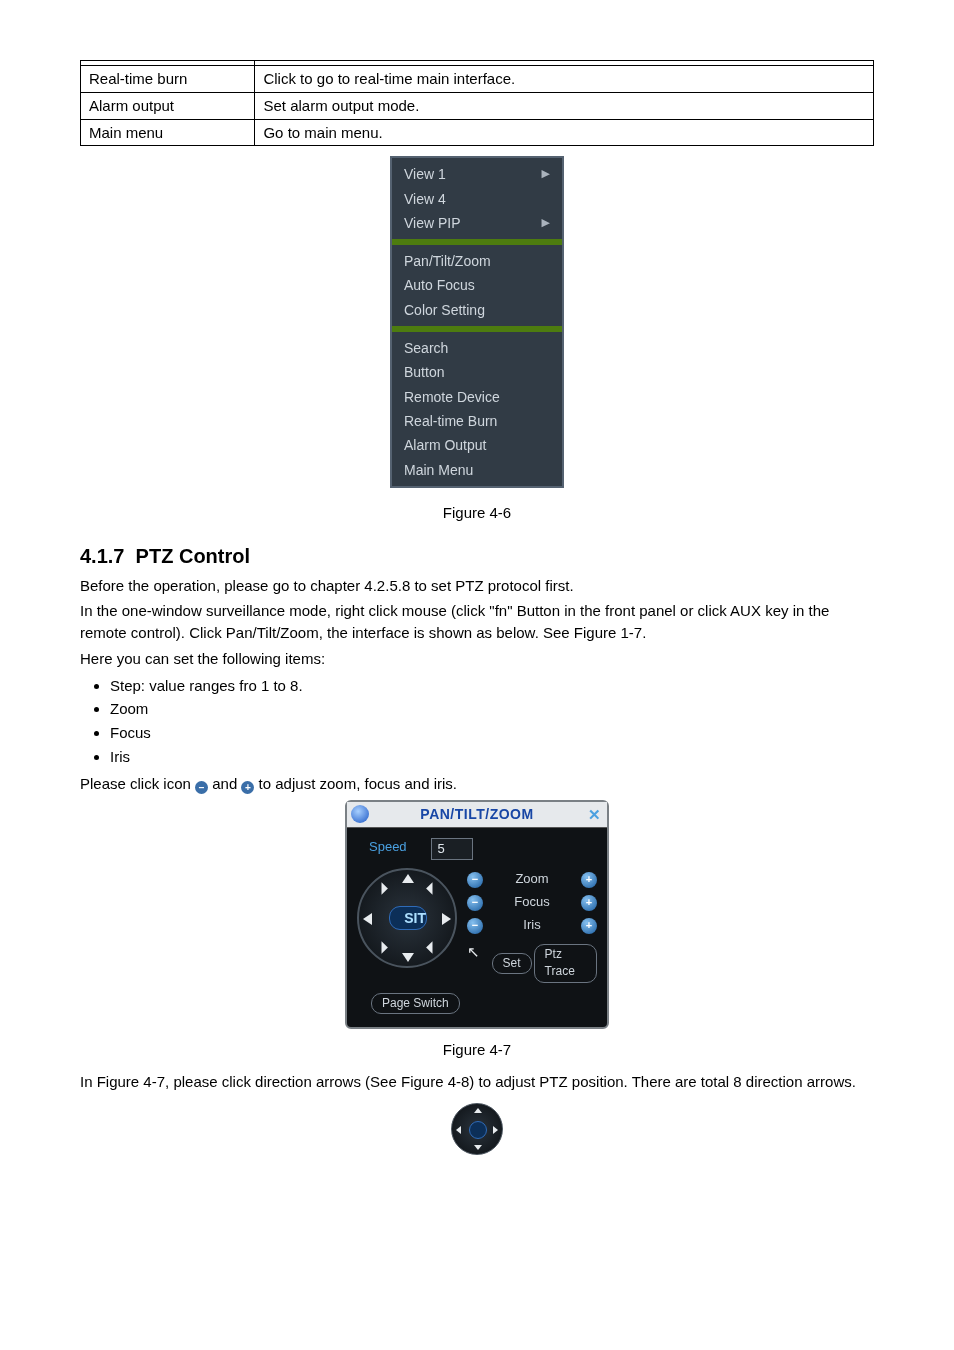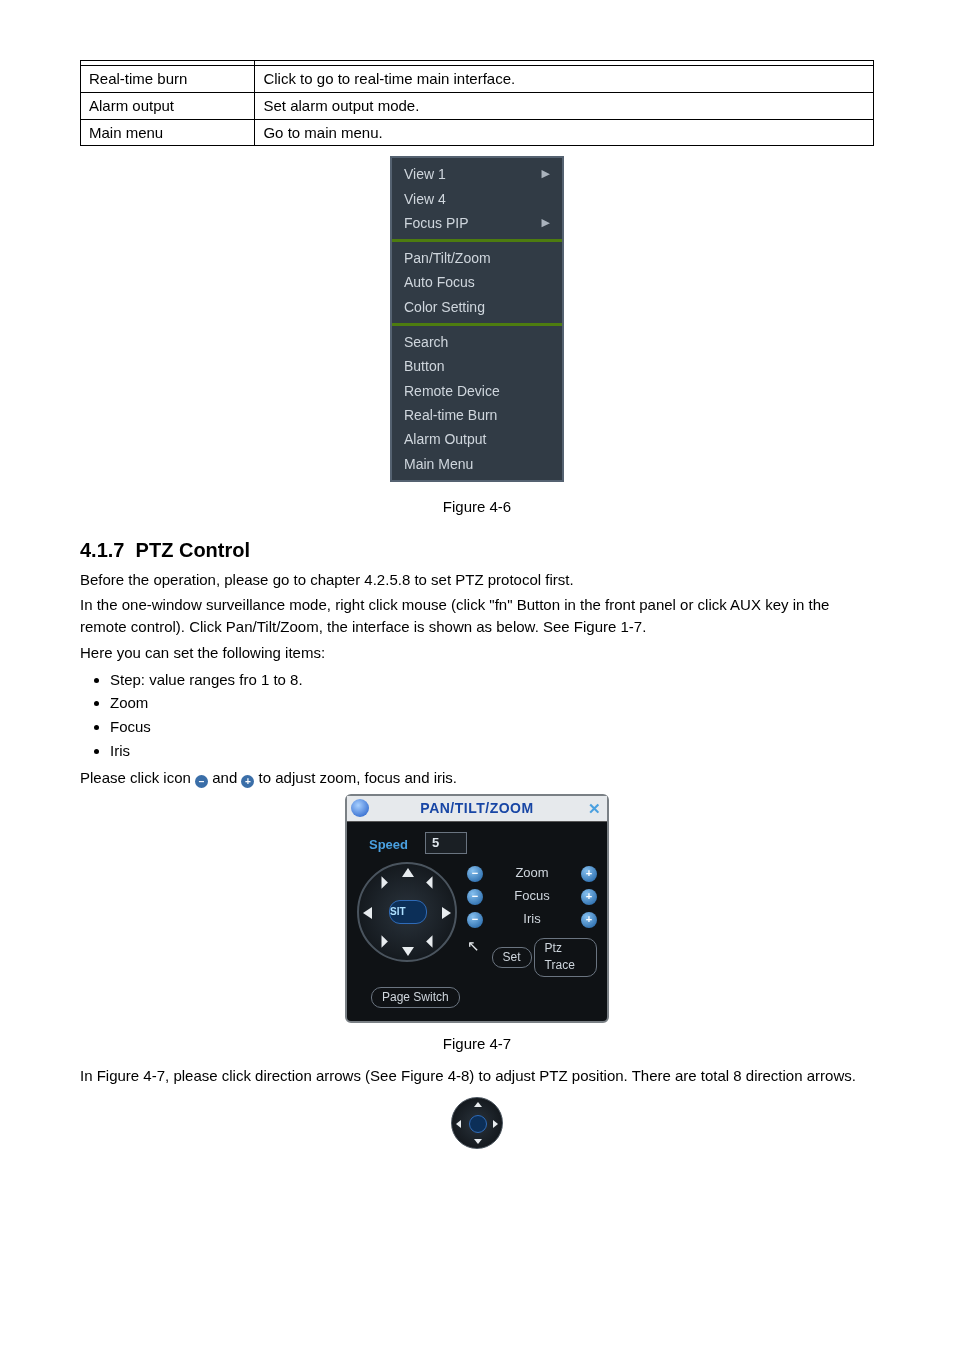--- a/index.html
+++ b/index.html
@@ -26,21 +26,21 @@
   table.desc td.col1 { width: 22%; }
   .context-menu {
     width: 170px;
     margin: 6px auto 14px auto;
     background: #313b45;
     border: 2px solid #556271;
     color: #cfd6dd;
     font-size: 14px;
   }
   .cm-group {
-    border-bottom: 3px solid #4d7c0f;
+    border-bottom: 6px solid #4d7c0f;
     padding: 4px 0;
   }
   .cm-group:last-child { border-bottom: none; }
   .cm-item {
     display: flex;
     justify-content: space-between;
     align-items: center;
     padding: 2px 12px;
   }
   .cm-arrow {
@@ -115,24 +115,23 @@
     right: 6px;
     color: #4aa0e0;
     font-size: 15px;
     line-height: 1;
   }
   .ptz-body {
     padding: 6px 10px 10px 10px;
   }
   .ptz-row-speed {
     display: flex;
-    align-items: flex-end;
-    gap: 17px;
+    align-items: flex-start;
+    gap: 24px;
     padding: 4px 0 8px 12px;
-    font-weight: bold;
   }
   .ptz-speed-label { color: #4aa0e0; }
   .ptz-speed-val {
     border: 1px solid #6a7480;
     background: #1a1f24;
     color: #dfe6ec;
     padding: 1px 6px;
     min-width: 28px;
     display: inline-block;
   }
@@ -154,23 +153,23 @@
     border: 2px solid #4a545e;
   }
   .dpad-center {
     position: absolute;
     left: 32px; top: 38px;
     width: 36px; height: 22px;
     border-radius: 11px;
     background: #0c2f58;
     border: 1px solid #2f6bb8;
     color: #aee0ff;
-    font-size: 10px;
+    font-size: 14px;
     font-weight: bold;
-    text-align: left;
+    text-align: right;
     line-height: 22px;
   }
   .dpad-arr {
     position: absolute;
     width: 0; height: 0;
   }
   .arr-u  { left: 45px; top: 6px;  border-left:6px solid transparent; border-right:6px solid transparent; border-bottom:9px solid #e8ecef; }
   .arr-d  { left: 45px; bottom:6px;border-left:6px solid transparent; border-right:6px solid transparent; border-top:9px solid #e8ecef; }
   .arr-l  { top: 45px; left:6px;  border-top:6px solid transparent; border-bottom:6px solid transparent; border-right:9px solid #e8ecef; }
   .arr-r  { top: 45px; right:6px; border-top:6px solid transparent; border-bottom:6px solid transparent; border-left:9px solid #e8ecef; }
@@ -280,21 +279,21 @@
 <div class="context-menu">
   <div class="cm-group">
     <div class="cm-item">
       <span>View 1</span>
       <span class="cm-arrow">▶</span>
     </div>
     <div class="cm-item">
       <span>View 4</span>
     </div>
     <div class="cm-item">
-      <span>Focus PIP</span>
+      <span>View PIP</span>
       <span class="cm-arrow">▶</span>
     </div>
   </div>
   <div class="cm-group">
     <div class="cm-item">
       <span>Pan/Tilt/Zoom</span>
     </div>
     <div class="cm-item">
       <span>Auto Focus</span>
     </div>

